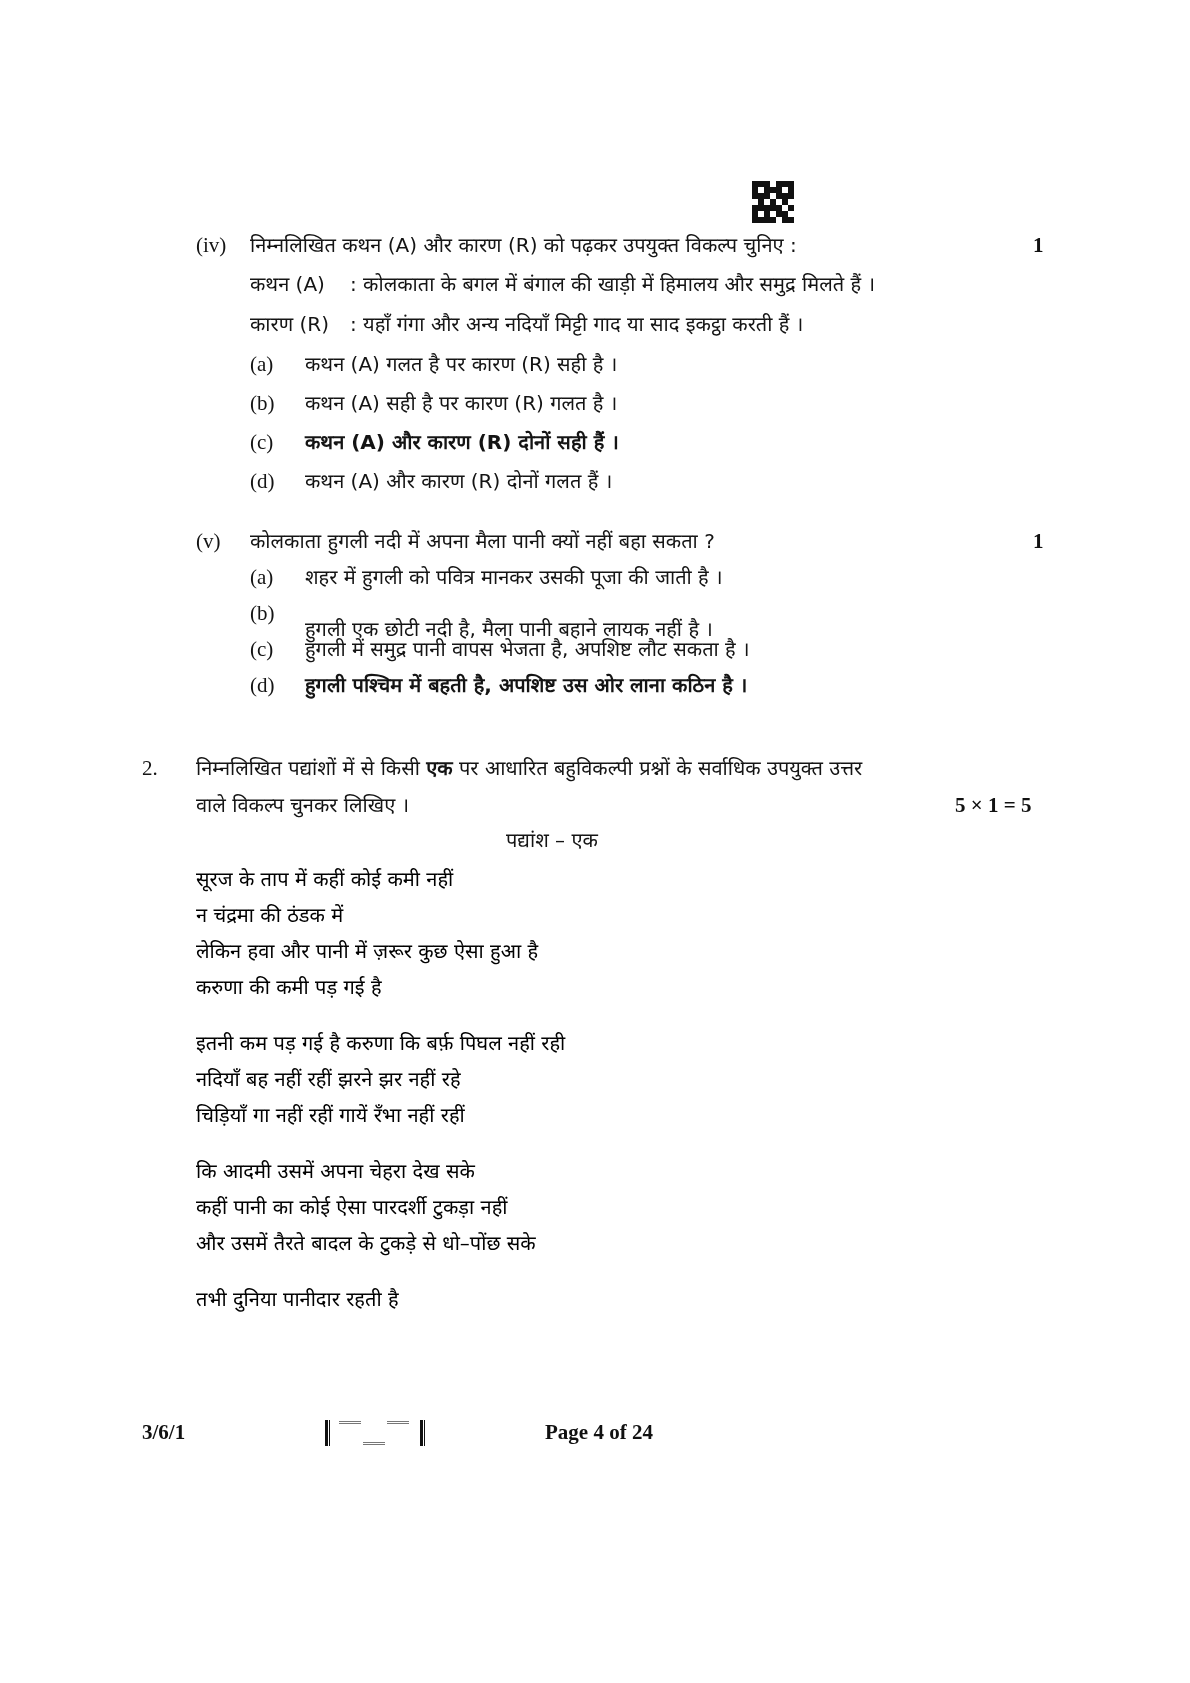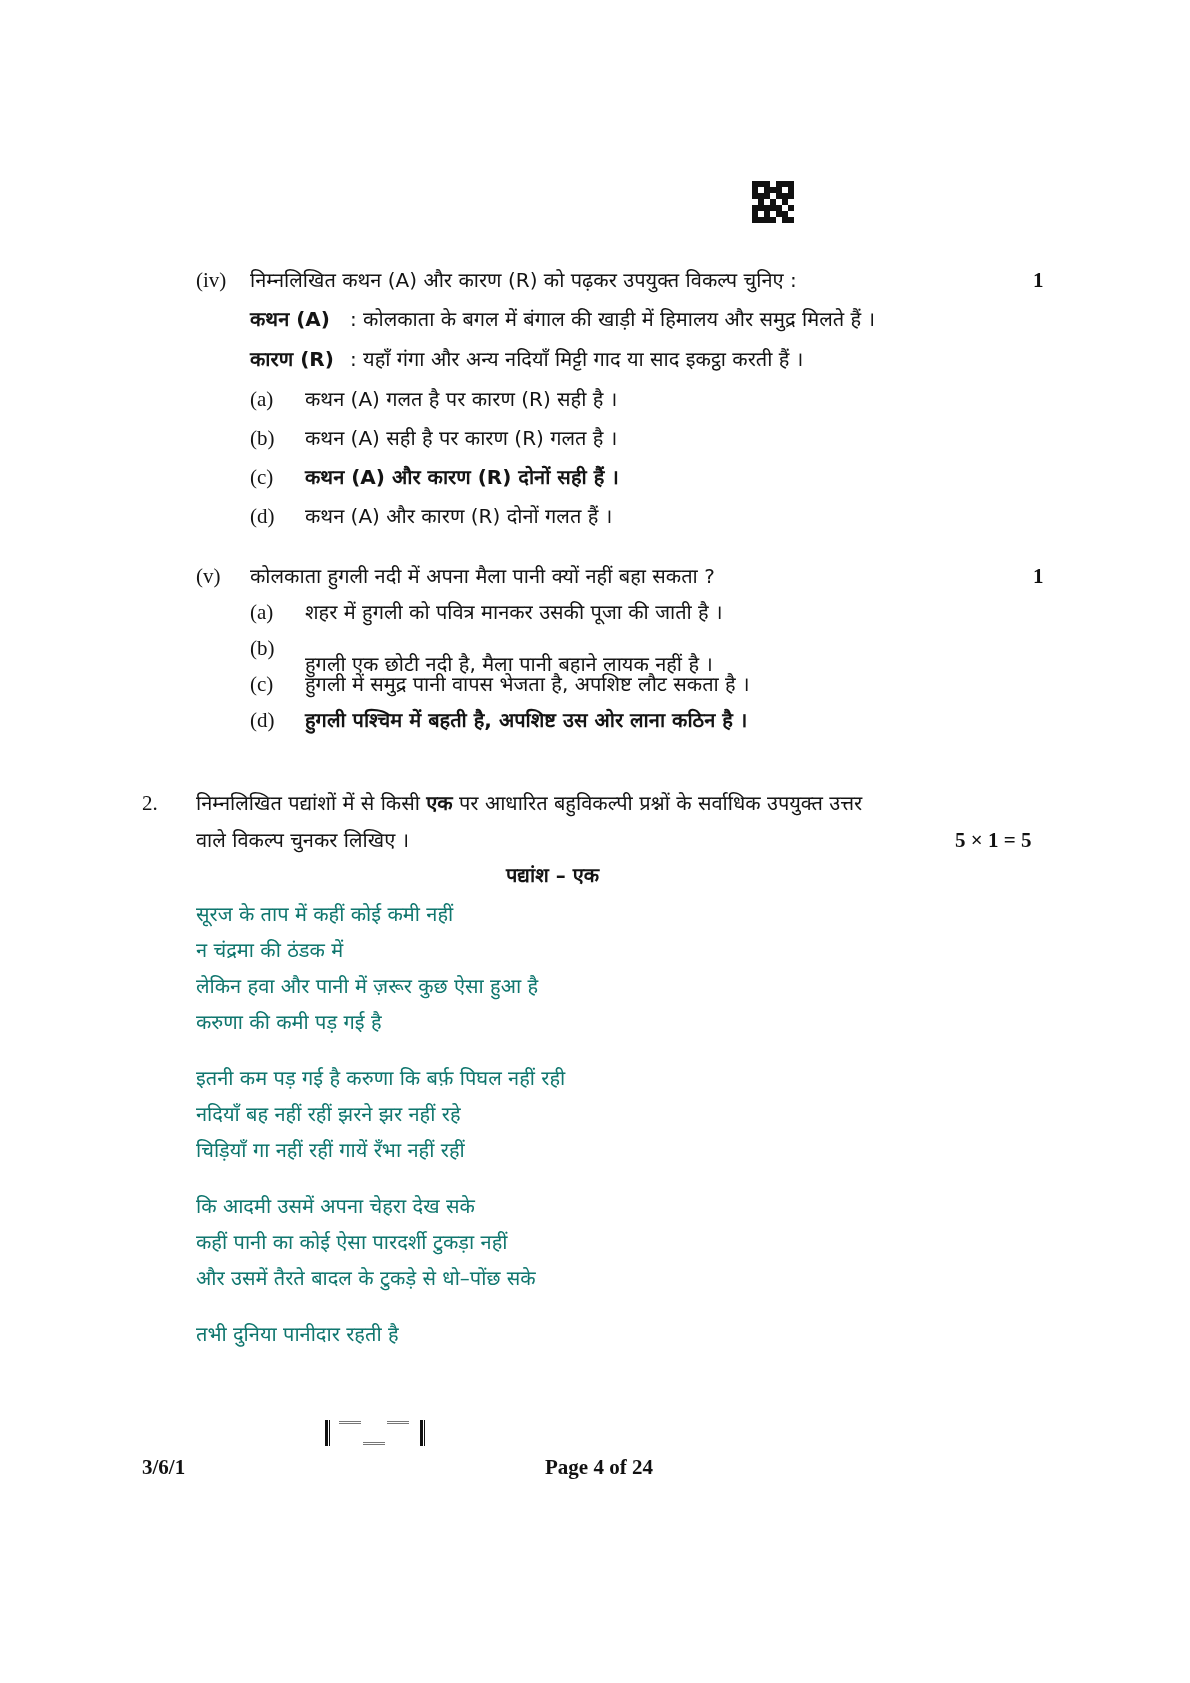--- a/index.html
+++ b/index.html
@@ -14,44 +14,44 @@
       overflow: hidden;
       color: #111111;
       font-family: "DejaVu Serif", "Liberation Serif", serif;
     }
     .page {
       position: absolute;
       left: 0; top: 0;
       width: 1190px;
       height: 1683px;
     }
-    .abs { position: absolute; white-space: nowrap; margin-top: 35px; }
+    .abs { position: absolute; white-space: nowrap; }
     .hi {
       font-family: "DejaVu Sans", "Liberation Sans", sans-serif;
       font-size: 20px;
       line-height: 24px;
       color: #141414;
     }
     .en {
       font-family: "Liberation Serif", "DejaVu Serif", serif;
       font-size: 21px;
       line-height: 24px;
       color: #141414;
     }
-    .bold { font-weight: bold; text-align: right; }
+    .bold { font-weight: normal; text-align: right; }
     .mark {
       font-family: "Liberation Serif", "DejaVu Serif", serif;
       font-weight: bold;
       font-size: 21px;
     }
     .poem {
       font-family: "DejaVu Sans", "Liberation Sans", sans-serif;
       font-size: 20px;
       line-height: 36px;
-      color: #0f766e;
+      color: #000000;
     }
     .poem .stanza { margin-bottom: 20px; }
     .poem .line { display: block; white-space: nowrap; }
 
     
     .qr {
       position: absolute;
       left: 752px; top: 181px;
       width: 42px; height: 42px;
       display: grid;

